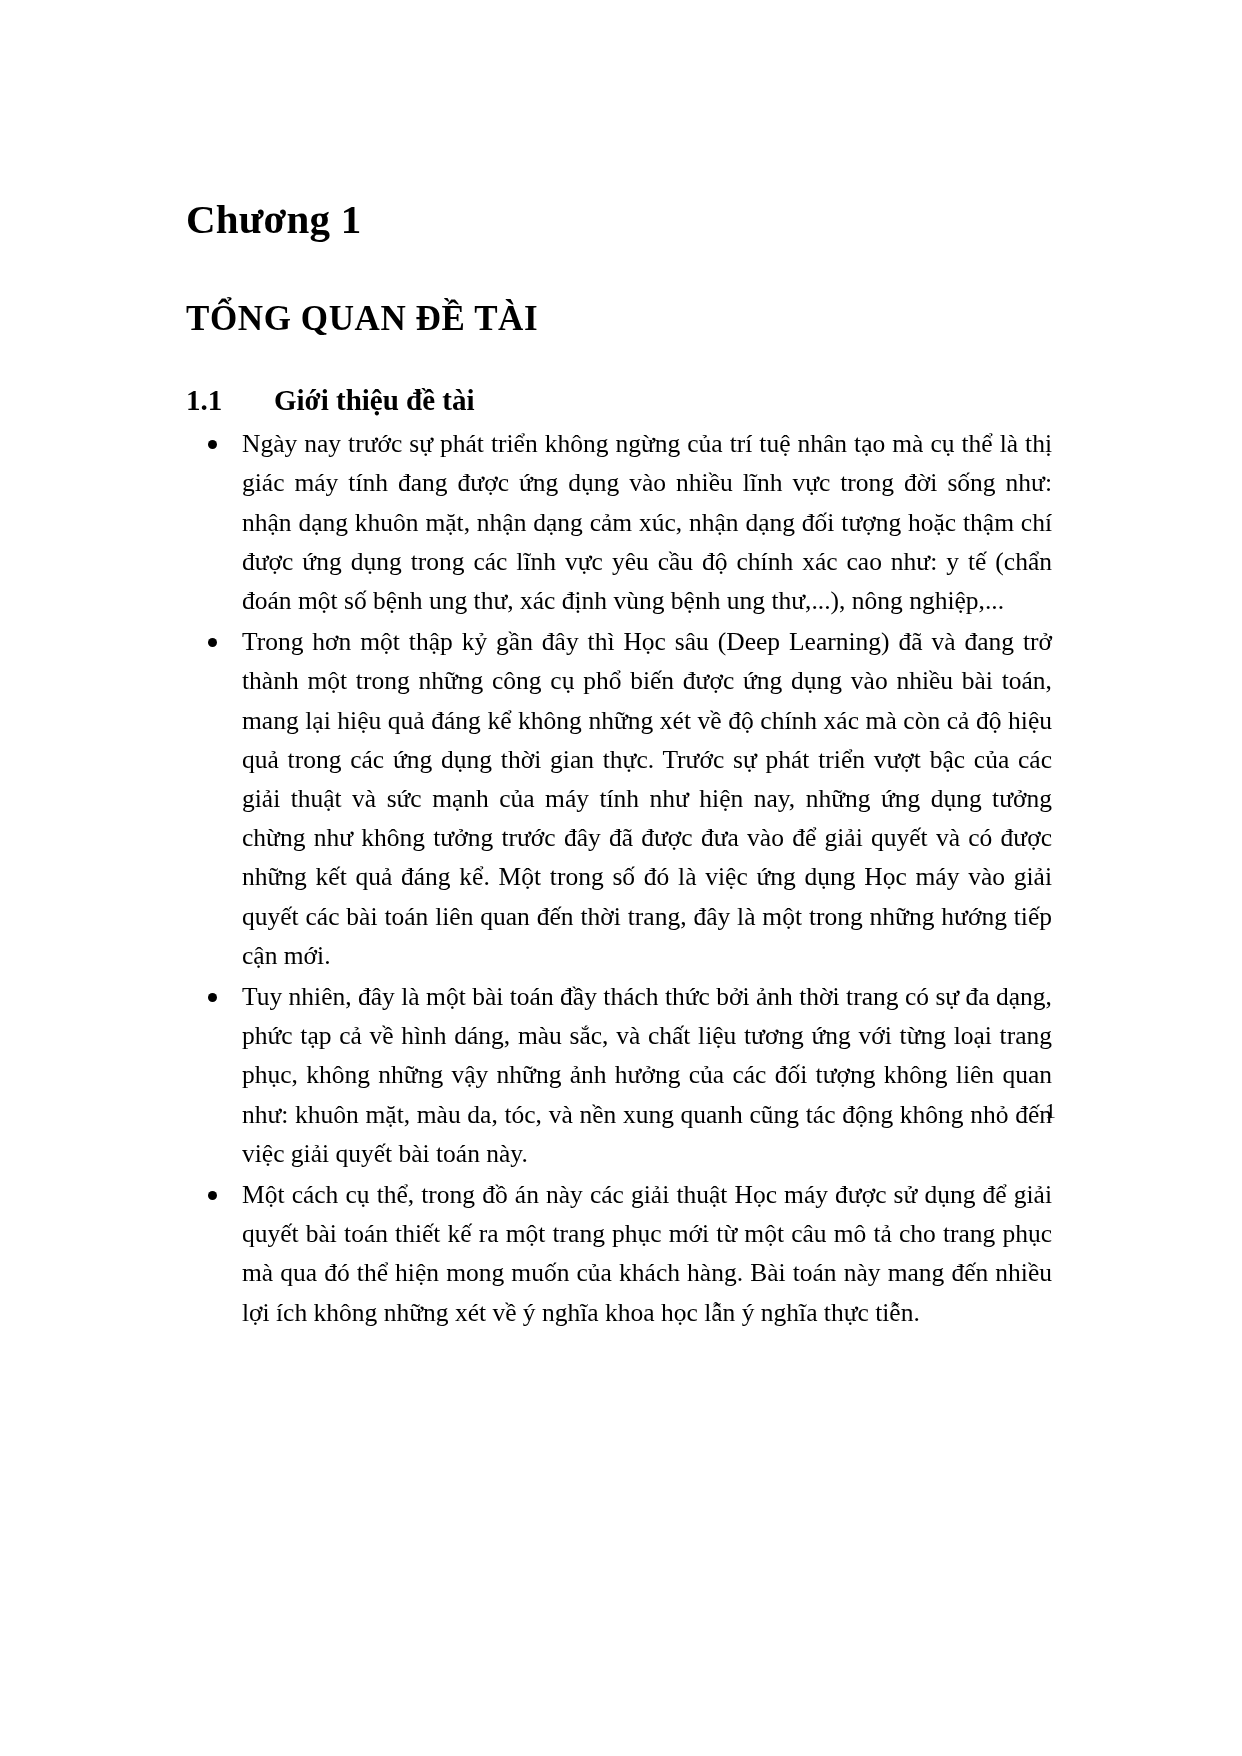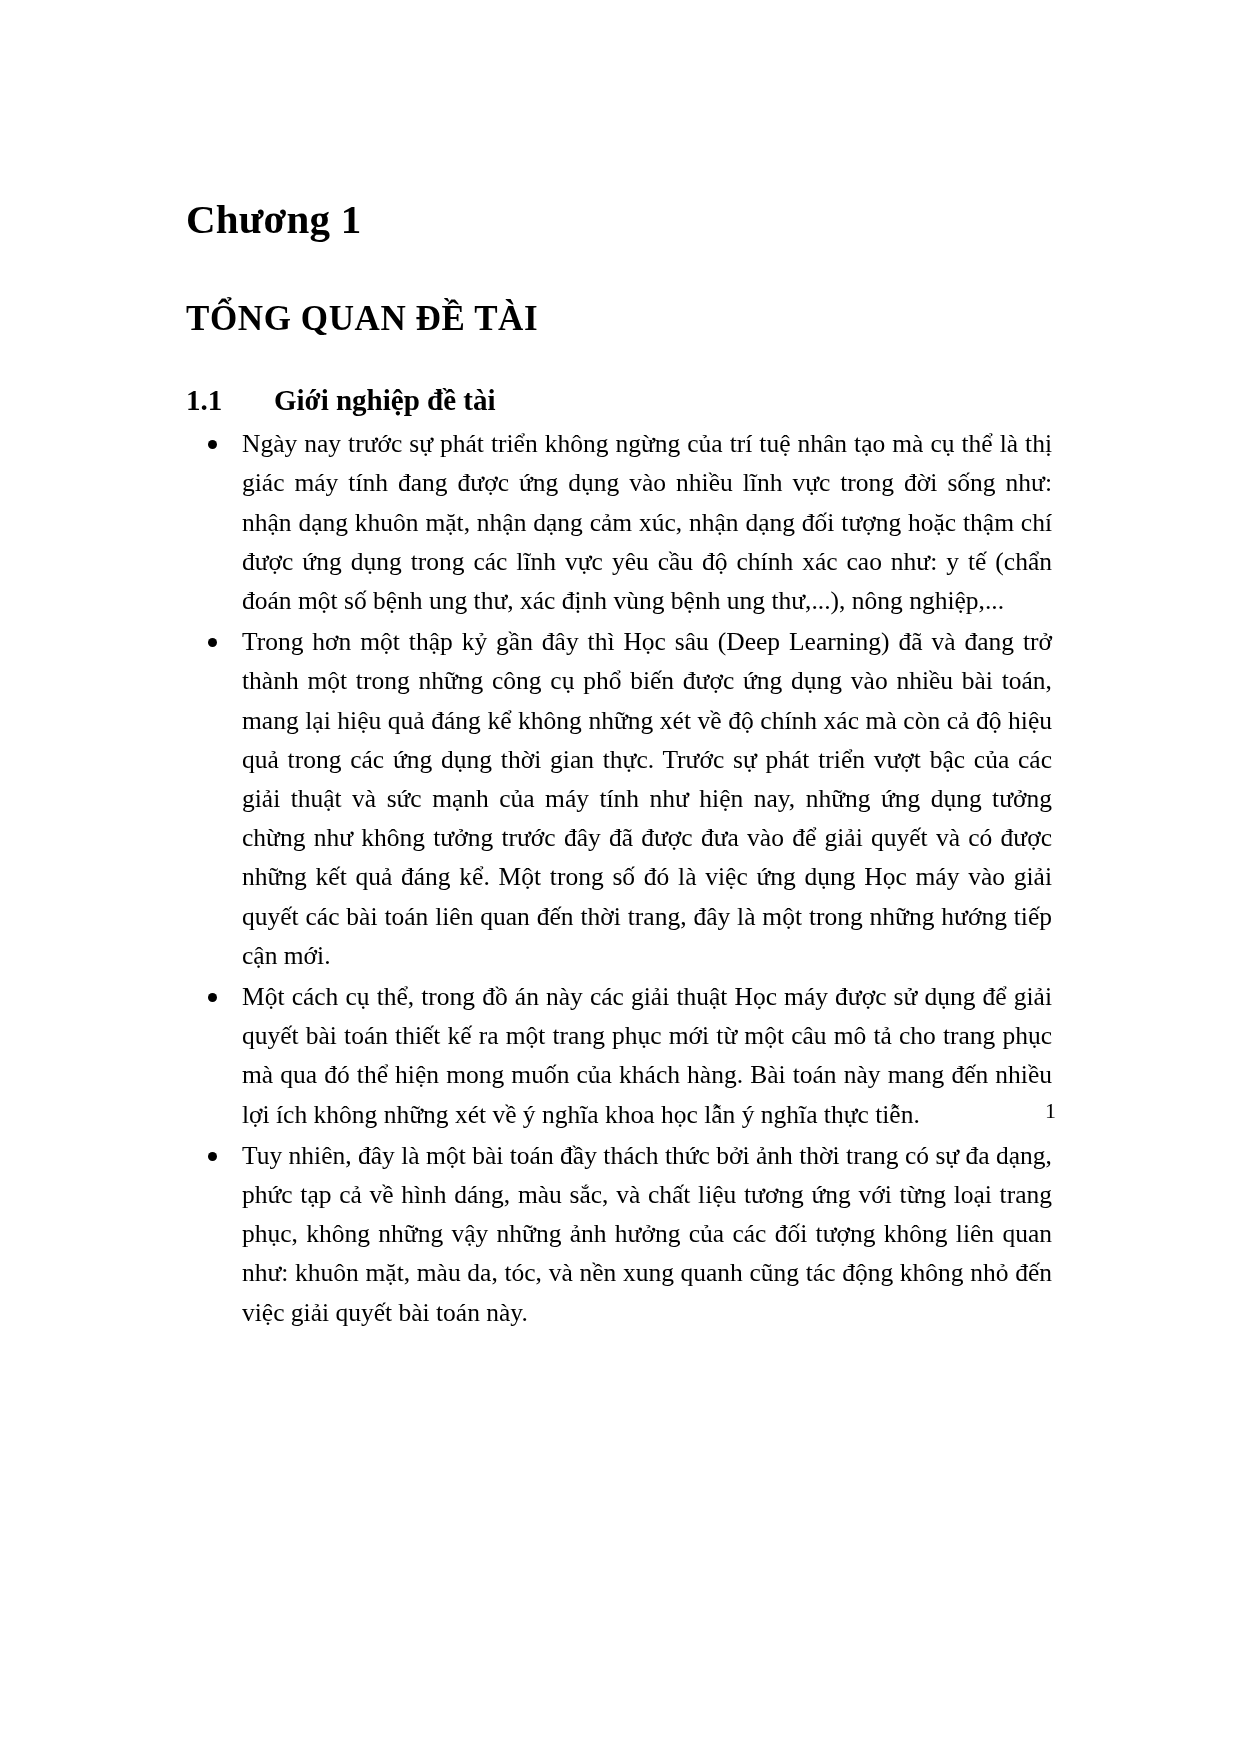--- a/index.html
+++ b/index.html
@@ -98,25 +98,25 @@
 <body>
 
 <div class="page">
 
   <h1 class="chapter-label">Chương 1</h1>
 
   <h1 class="chapter-title">TỔNG QUAN ĐỀ TÀI</h1>
 
   <h2 class="section-heading">
     <span class="sec-num">1.1</span>
-    <span class="sec-text">Giới nghiệp đề tài</span>
+    <span class="sec-text">Giới thiệu đề tài</span>
   </h2>
 
   <ul class="bullets">
     <li>Ngày nay trước sự phát triển không ngừng của trí tuệ nhân tạo mà cụ thể là thị giác máy tính đang được ứng dụng vào nhiều lĩnh vực trong đời sống như: nhận dạng khuôn mặt, nhận dạng cảm xúc, nhận dạng đối tượng hoặc thậm chí được ứng dụng trong các lĩnh vực yêu cầu độ chính xác cao như: y tế (chẩn đoán một số bệnh ung thư, xác định vùng bệnh ung thư,...), nông nghiệp,...</li>
     <li>Trong hơn một thập kỷ gần đây thì Học sâu (Deep Learning) đã và đang trở thành một trong những công cụ phổ biến được ứng dụng vào nhiều bài toán, mang lại hiệu quả đáng kể không những xét về độ chính xác mà còn cả độ hiệu quả trong các ứng dụng thời gian thực. Trước sự phát triển vượt bậc của các giải thuật và sức mạnh của máy tính như hiện nay, những ứng dụng tưởng chừng như không tưởng trước đây đã được đưa vào để giải quyết và có được những kết quả đáng kể. Một trong số đó là việc ứng dụng Học máy vào giải quyết các bài toán liên quan đến thời trang, đây là một trong những hướng tiếp cận mới.</li>
+    <li>Tuy nhiên, đây là một bài toán đầy thách thức bởi ảnh thời trang có sự đa dạng, phức tạp cả về hình dáng, màu sắc, và chất liệu tương ứng với từng loại trang phục, không những vậy những ảnh hưởng của các đối tượng không liên quan như: khuôn mặt, màu da, tóc, và nền xung quanh cũng tác động không nhỏ đến việc giải quyết bài toán này.</li>
     <li>Một cách cụ thể, trong đồ án này các giải thuật Học máy được sử dụng để giải quyết bài toán thiết kế ra một trang phục mới từ một câu mô tả cho trang phục mà qua đó thể hiện mong muốn của khách hàng. Bài toán này mang đến nhiều lợi ích không những xét về ý nghĩa khoa học lẫn ý nghĩa thực tiễn.</li>
-    <li>Tuy nhiên, đây là một bài toán đầy thách thức bởi ảnh thời trang có sự đa dạng, phức tạp cả về hình dáng, màu sắc, và chất liệu tương ứng với từng loại trang phục, không những vậy những ảnh hưởng của các đối tượng không liên quan như: khuôn mặt, màu da, tóc, và nền xung quanh cũng tác động không nhỏ đến việc giải quyết bài toán này.</li>
   </ul>
 
   <div class="page-number">1</div>
 
 </div>
 
 </body></html>

